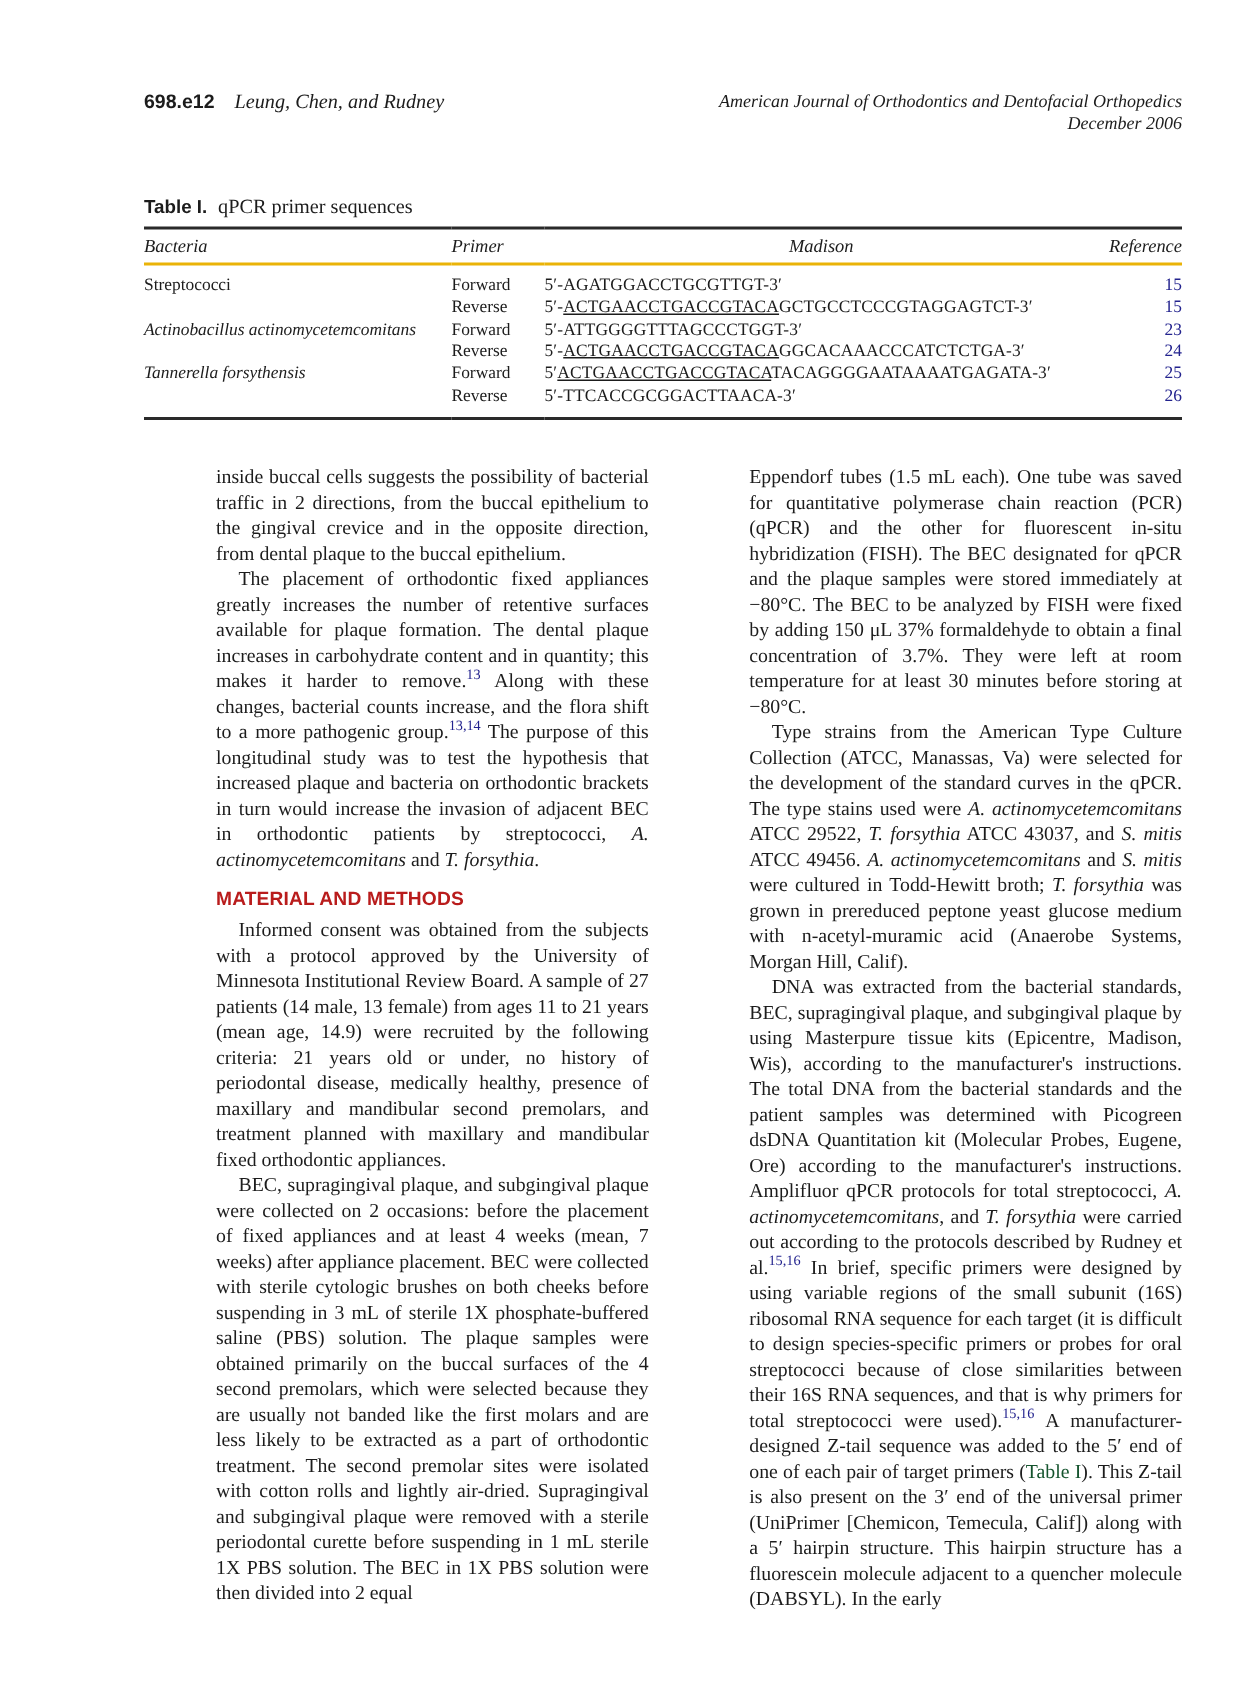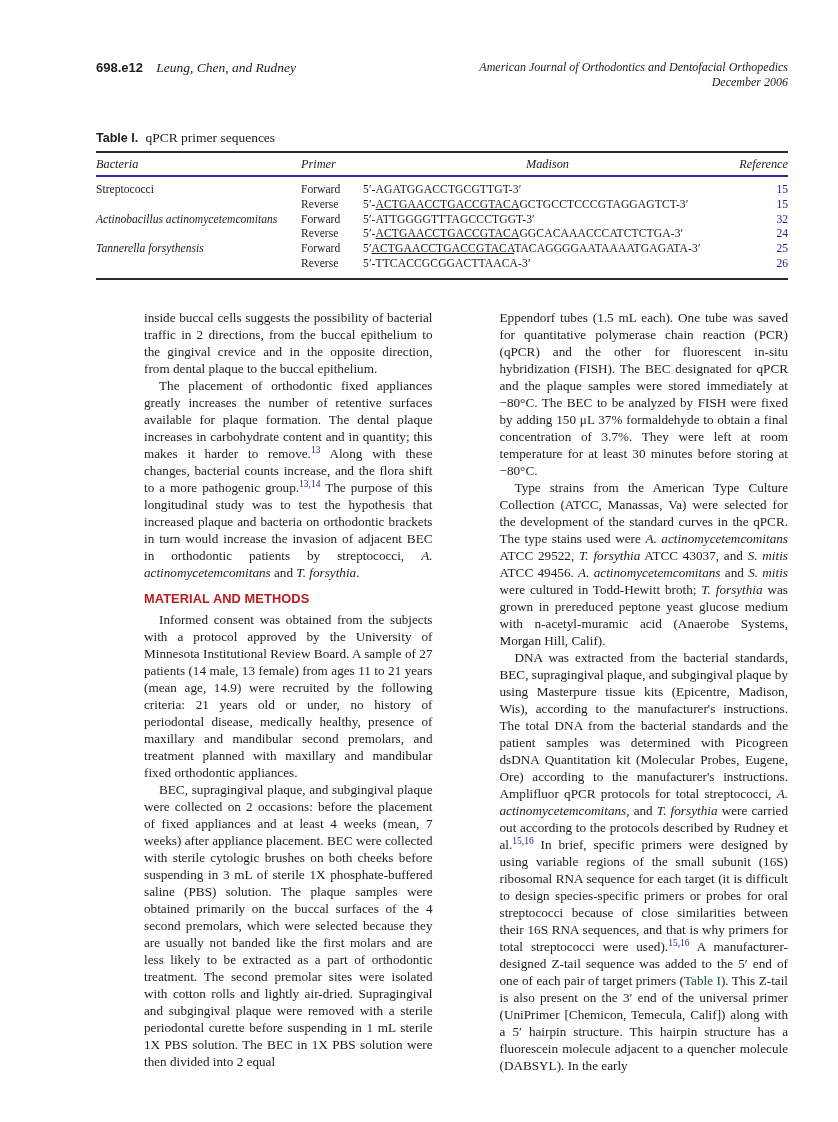--- a/index.html
+++ b/index.html
@@ -19,21 +19,21 @@
   .authors{font-style:italic;margin-left:10px;font-size:13.5px;}
   .rh-right{text-align:right;font-style:italic;font-size:12px;line-height:15px;}
   
   .tablewrap{margin-top:40px;}
   .caption{margin-bottom:5px;font-size:13px;}
   .cap-label{font-family:"Liberation Sans", sans-serif;font-weight:bold;font-size:12.5px;}
   .cap-text{margin-left:4px;font-size:13.5px;}
   table.primer{width:100%;border-collapse:collapse;border-top:2px solid #2a2a2a;border-bottom:2px solid #2a2a2a;}
   table.primer thead th{
     font-weight:normal;font-style:italic;font-size:12.3px;
-    padding:4px 0 3px 0;border-bottom:2px solid #4c1d95;text-align:left;
+    padding:4px 0 3px 0;border-bottom:2px solid #eab308;text-align:left;
   }
   table.primer th.c-seq{text-align:center;}
   table.primer th.c-ref{text-align:right;}
   table.primer tbody td{font-size:11.6px;line-height:14.8px;padding:0;vertical-align:top;white-space:nowrap;}
   table.primer tbody tr:first-child td{padding-top:6px;}
   table.primer tbody tr:last-child td{padding-bottom:6px;}
   td.bact{width:205px;}
   td.bact.it{font-style:italic;}
   td.prim{width:62px;}
   td.seq{width:369px;letter-spacing:.1px;}
@@ -96,21 +96,21 @@
             <tr>
               <td class="bact"></td>
               <td class="prim">Reverse</td>
               <td class="seq"><span>5′-</span><span class="ul">ACTGAACCTGACCGTACA</span><span>GCTGCCTCCCGTAGGAGTCT-3′</span></td>
               <td class="ref linkc">15</td>
             </tr>
             <tr>
               <td class="bact it">Actinobacillus actinomycetemcomitans</td>
               <td class="prim">Forward</td>
               <td class="seq"><span>5′-ATTGGGGTTTAGCCCTGGT-3′</span></td>
-              <td class="ref linkc">32</td>
+              <td class="ref linkc">23</td>
             </tr>
             <tr>
               <td class="bact"></td>
               <td class="prim">Reverse</td>
               <td class="seq"><span>5′-</span><span class="ul">ACTGAACCTGACCGTACA</span><span>GGCACAAACCCATCTCTGA-3′</span></td>
               <td class="ref linkc">24</td>
             </tr>
             <tr>
               <td class="bact it">Tannerella forsythensis</td>
               <td class="prim">Forward</td>

